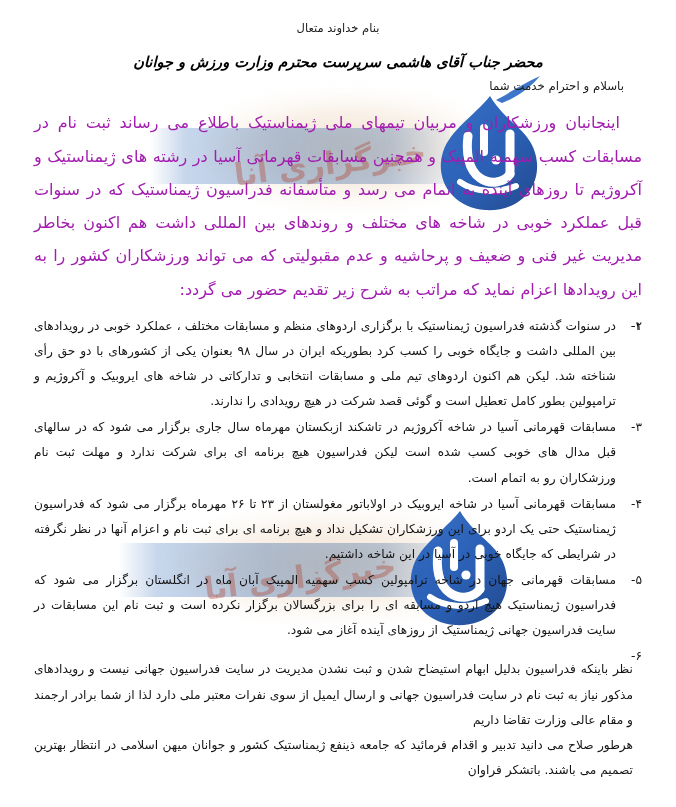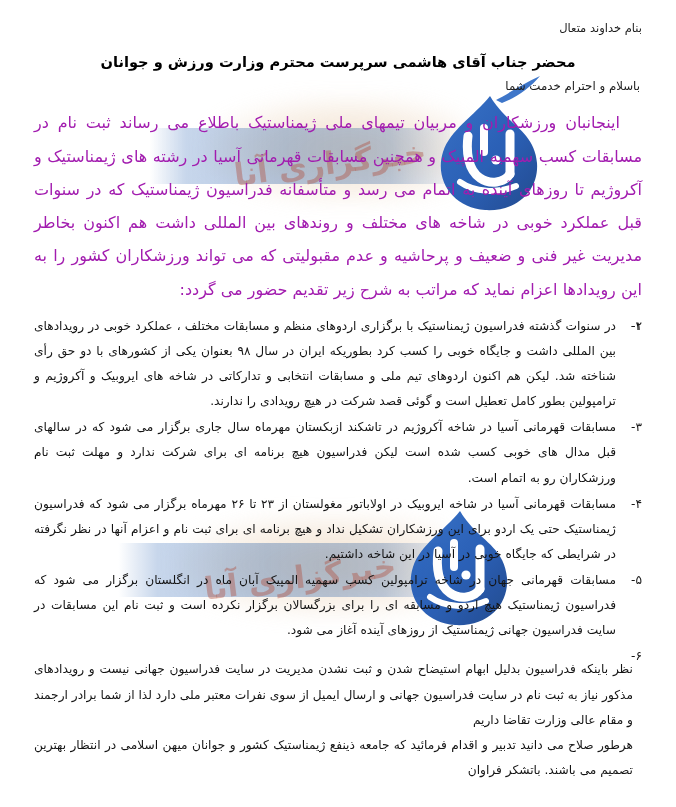--- a/index.html
+++ b/index.html
@@ -26,41 +26,42 @@
     inset: 0;
     padding: 10px 34px 0 34px;
     box-sizing: border-box;
     direction: rtl;
     text-align: right;
     color: #1a1a1a;
     z-index: 3;
   }
 
   .basmala {
-    text-align: right;
+    text-align: center;
     font-size: 11.5px;
     line-height: 1.5;
     margin: 10px 0 0 0;
     letter-spacing: 0.2px;
     color: #1c1c1c;
   }
 
   .title {
     text-align: center;
     font-size: 14.6px;
     font-weight: bold;
     margin: 16px 0 0 0;
     color: #000000;
     letter-spacing: 0.1px;
+    font-style: italic;
   }
 
   .salutation {
     text-align: right;
     font-size: 11.8px;
-    margin: 9px 0 0 0;
+    margin: 9px 16px 0 0;
     padding-right: 2px;
     color: #1c1c1c;
   }
 
   .intro {
     font-size: 16px;
     line-height: 2.08;
     text-align: justify;
     text-align-last: right;
     margin: 13px 0 8px 0;

